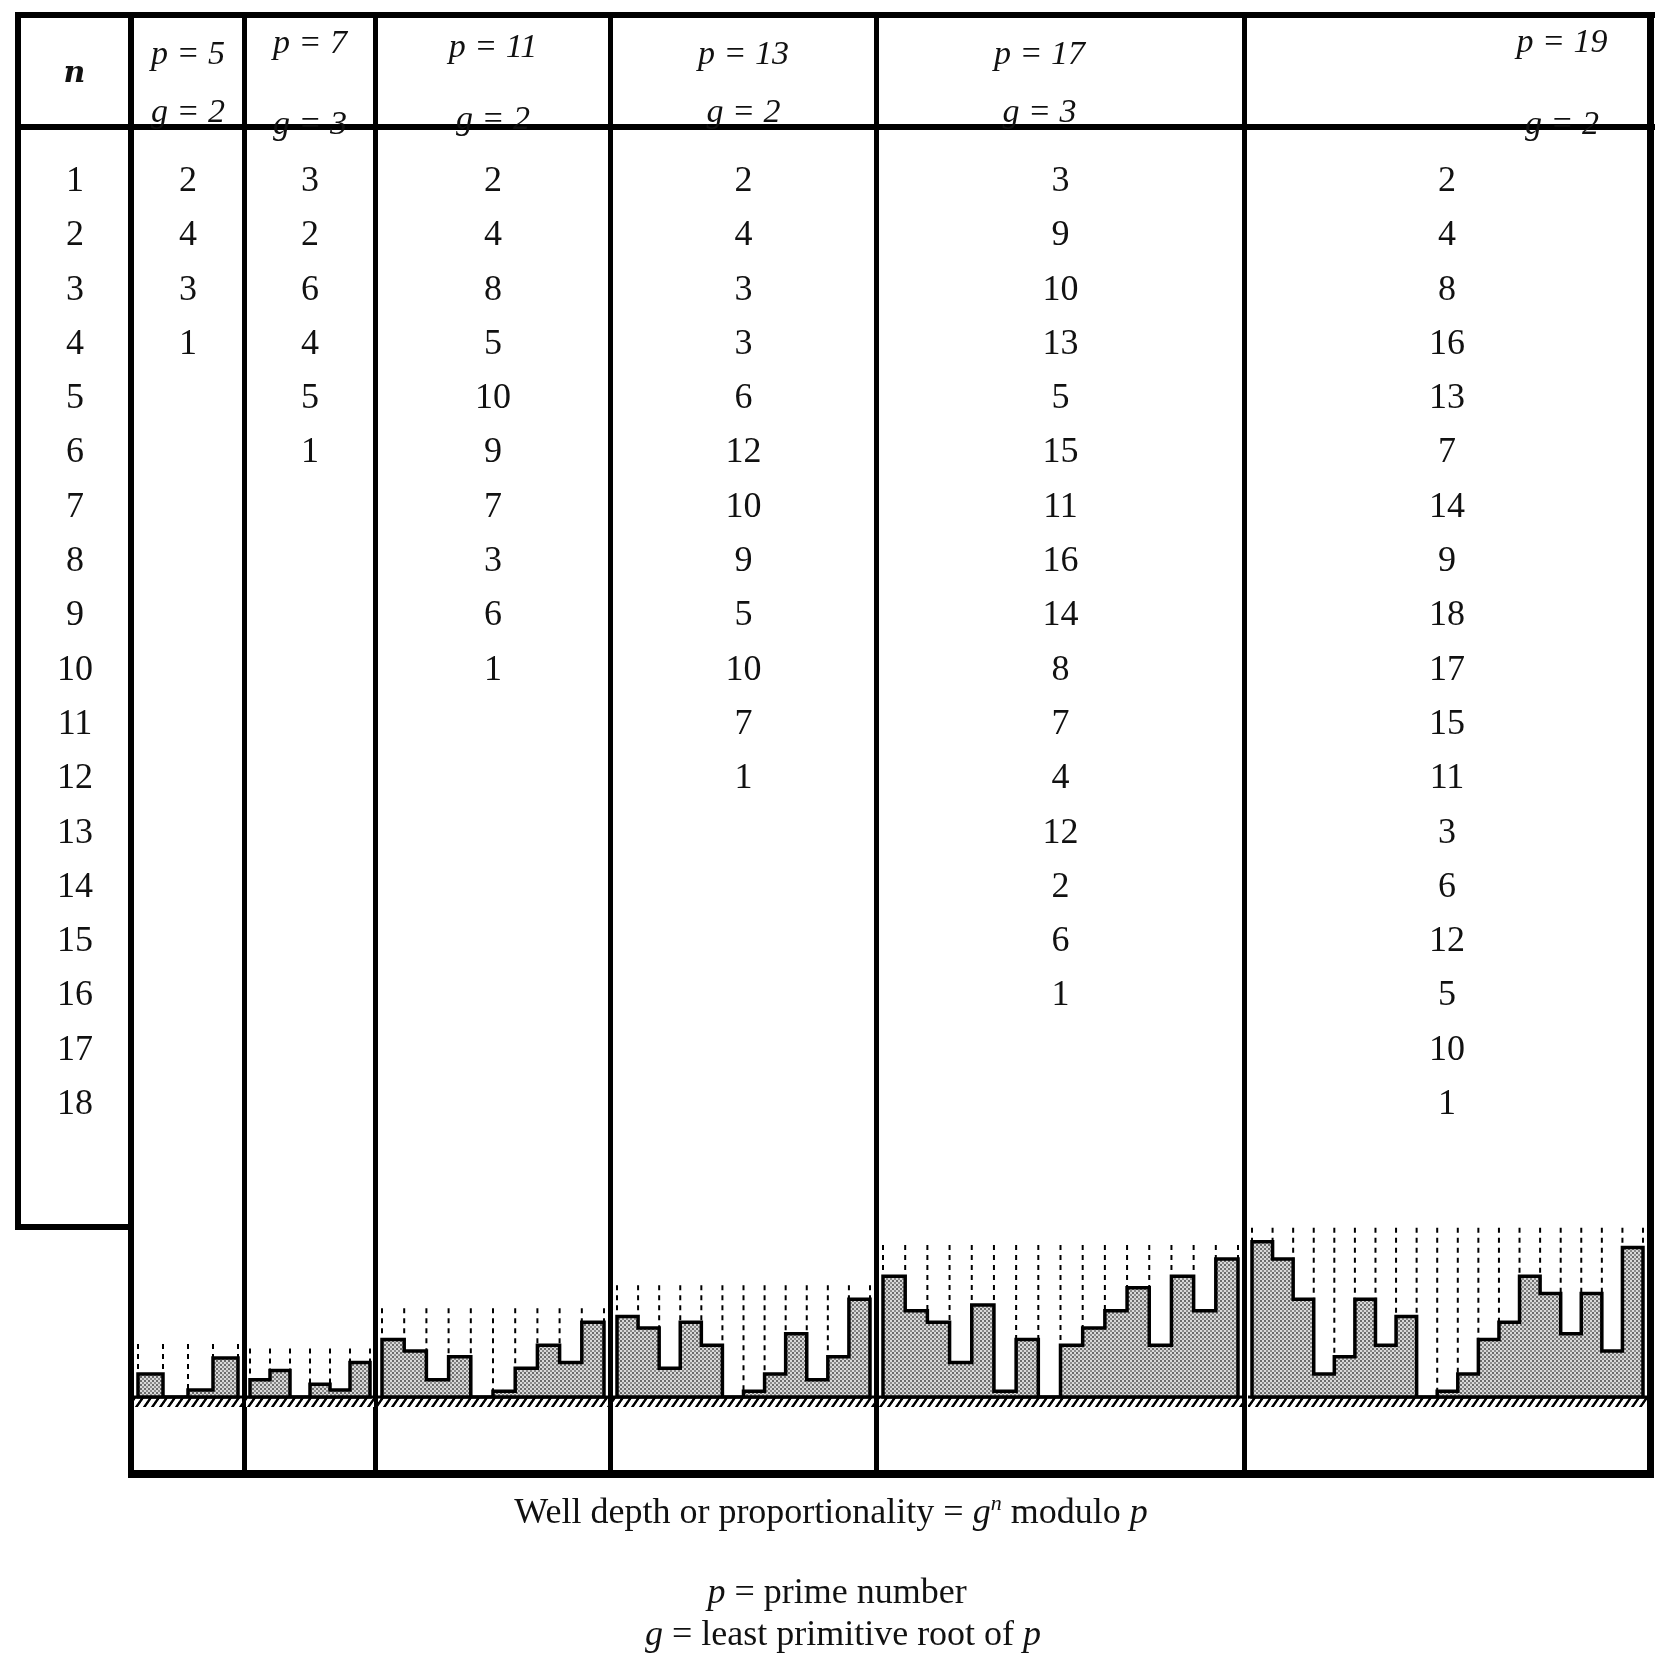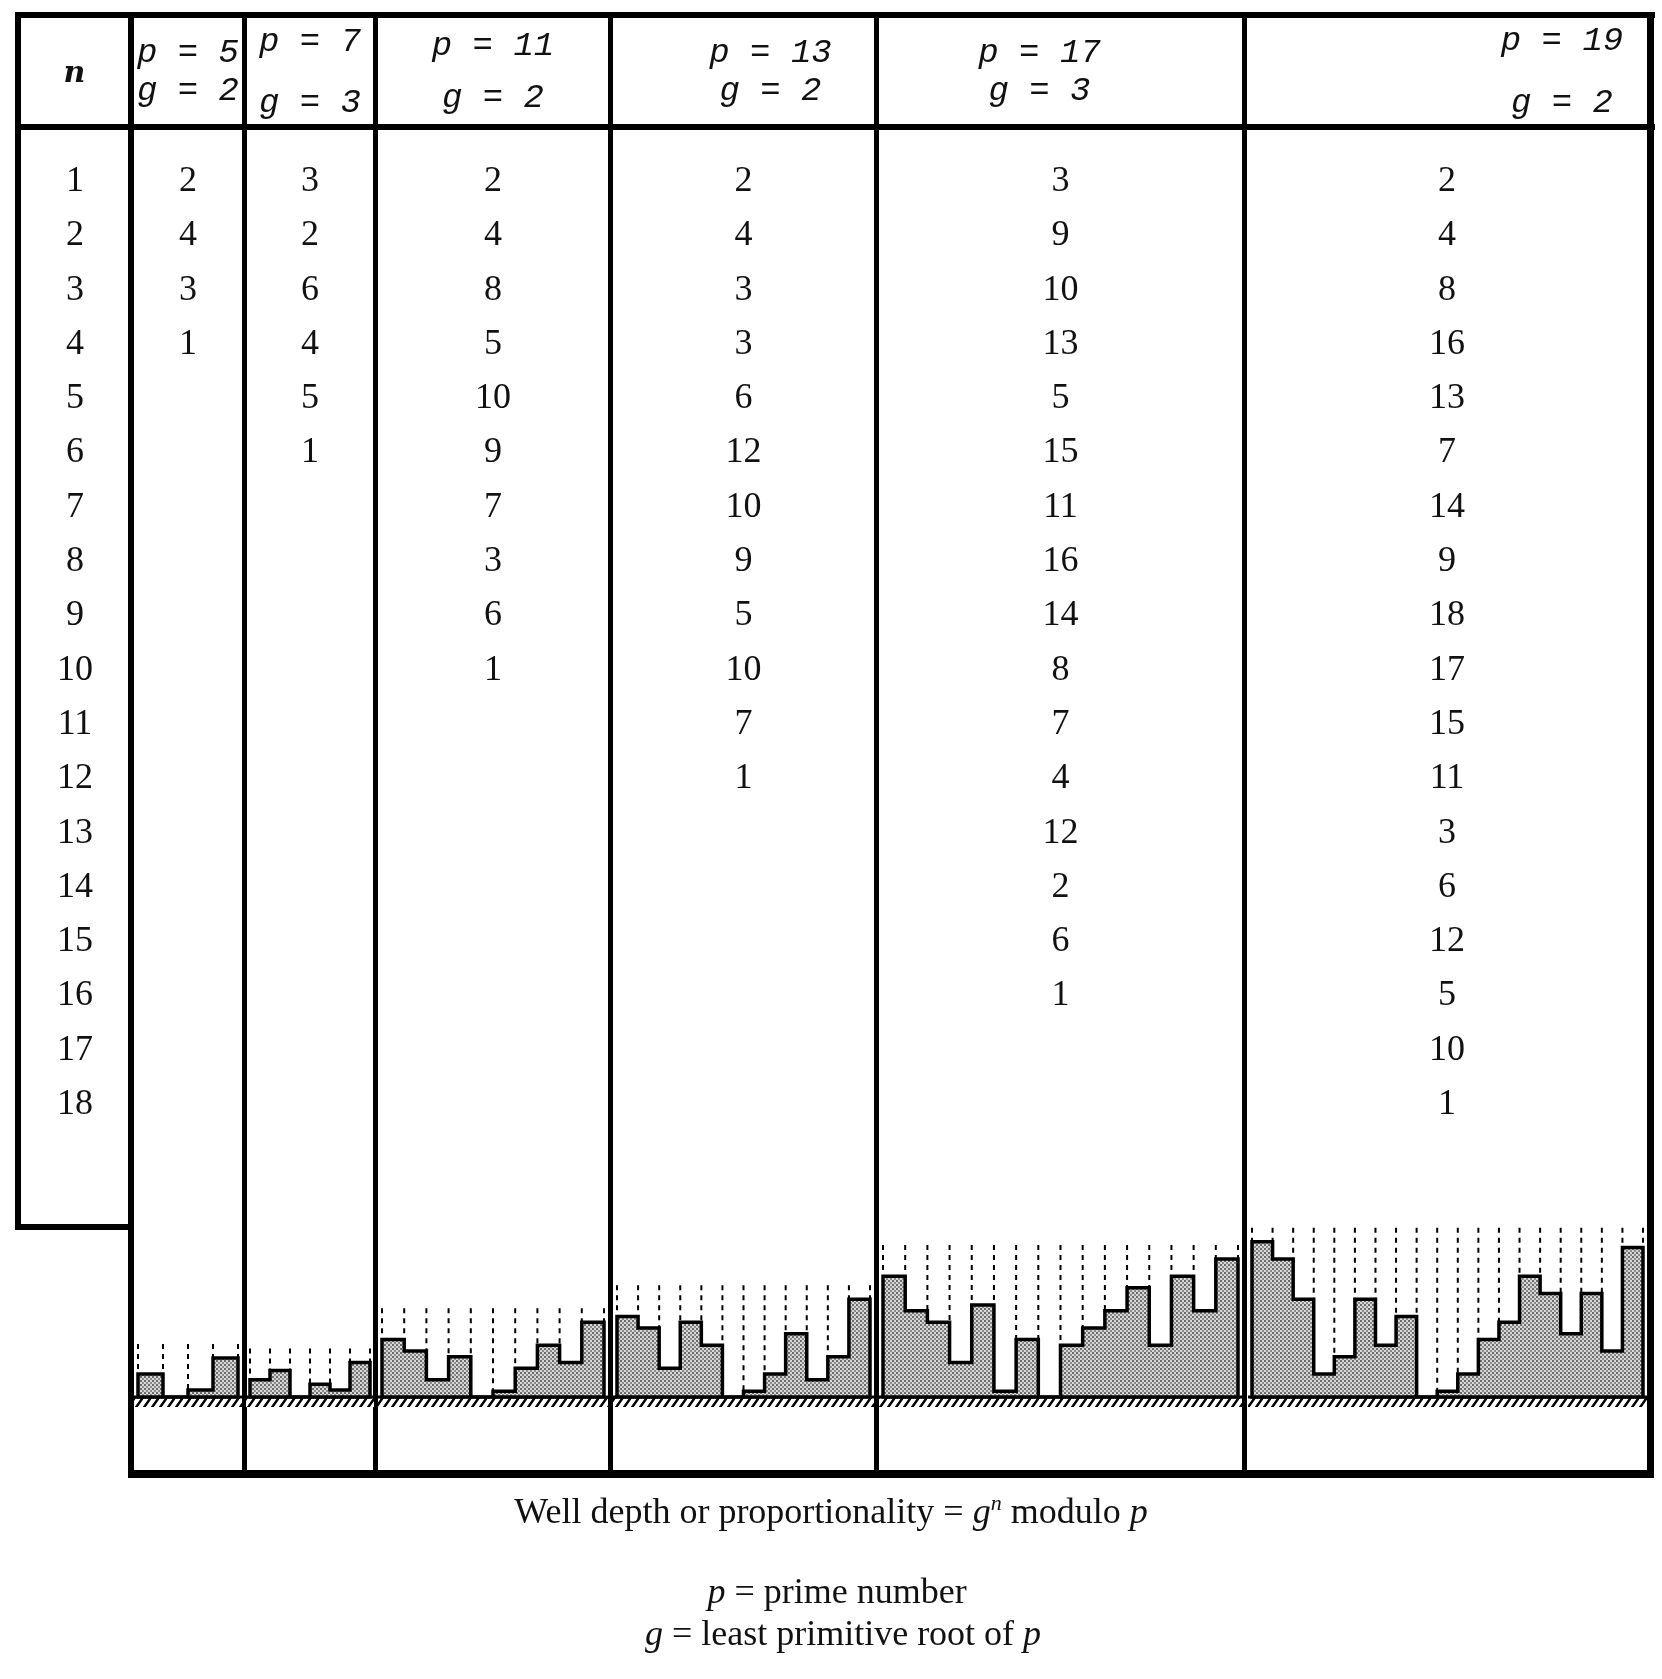--- a/index.html
+++ b/index.html
@@ -1,21 +1,21 @@
 <!DOCTYPE html>
 <html><head>
 <meta charset="utf-8">
 <style>
   html, body { margin:0; padding:0; background:#ffffff; }
   body { width:1662px; height:1679px; position:relative; overflow:hidden;
          font-family:"DejaVu Serif","Liberation Serif",serif; color:#111; }
   .frame-line { position:absolute; background:#000; }
   .hdr { position:absolute; top:18px; height:108px; display:flex; flex-direction:column;
          align-items:center; justify-content:center; font-size:34px; line-height:38px; }
-  .hdr .eq { font-family:Liberation Mono, monospace; }
+  .hdr .eq { font-family:Liberation Serif, serif;margin-top:20px; }
   .hdr i { font-style:italic; }
   .nhdr { font-style:italic; font-weight:bold; font-size:30px; }
   .col { position:absolute; top:152px; text-align:center; font-family:"Liberation Serif",serif;
          font-size:36px; }
   .cell { height:54.3px; line-height:54.3px; }
   .caption { position:absolute; left:0; width:1662px; text-align:center; font-family:"Liberation Serif",serif;
              font-size:36px; line-height:42px; }
   .caption i { font-style:italic; }
   svg.wells { position:absolute; left:0; top:0; }
 </style>
@@ -43,21 +43,21 @@
   <i class="eq">g = 2</i>
 </div>
 <div class="hdr" style="left:247px;width:126px;gap:23px;">
   <i class="eq">p = 7</i>
   <i class="eq">g = 3</i>
 </div>
 <div class="hdr" style="left:378px;width:230px;gap:14px;">
   <i class="eq">p = 11</i>
   <i class="eq">g = 2</i>
 </div>
-<div class="hdr" style="left:613px;width:261px;padding-left:27px;">
+<div class="hdr" style="left:613px;width:261px;">
   <i class="eq">p = 13</i>
   <i class="eq">g = 2</i>
 </div>
 <div class="hdr" style="left:879px;width:321px;">
   <i class="eq">p = 17</i>
   <i class="eq">g = 3</i>
 </div>
 <div class="hdr" style="left:1320px;width:484px;gap:24px;">
   <i class="eq">p = 19</i>
   <i class="eq">g = 2</i>

